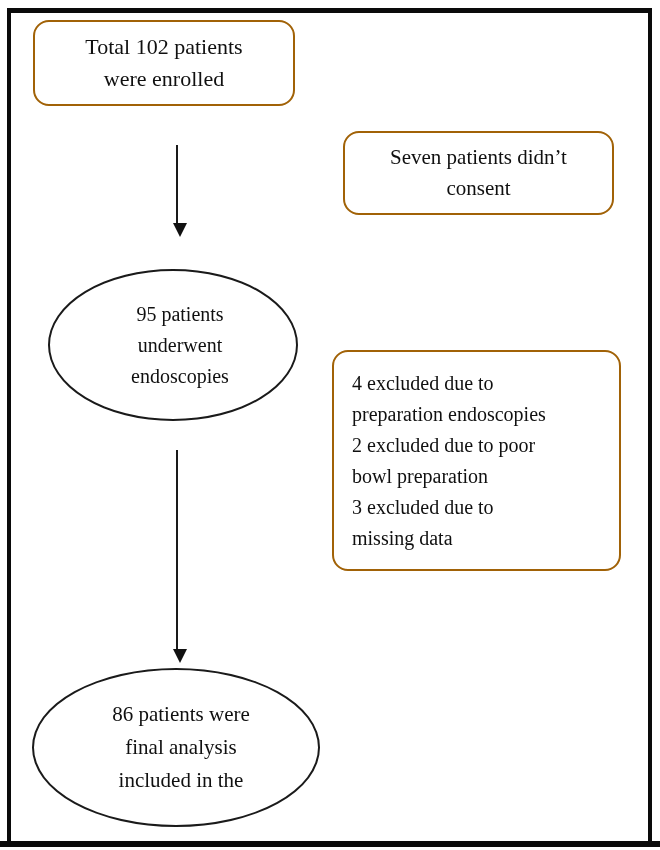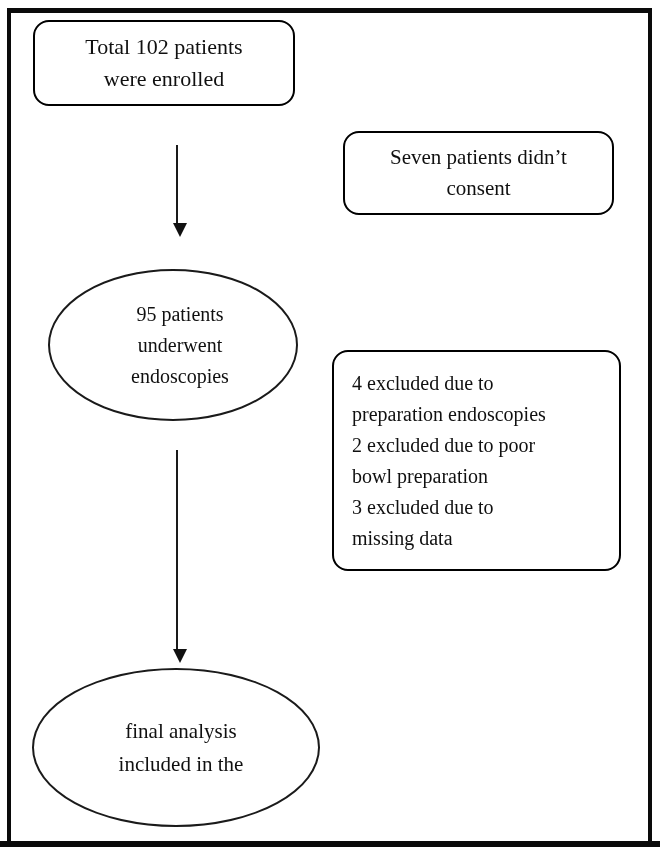--- a/index.html
+++ b/index.html
@@ -28,21 +28,21 @@
   }
   .frame-top    { left: 7px;  top: 8px;    width: 645px; height: 5px; }
   .frame-bottom { left: 0px;  top: 841px;  width: 660px; height: 6px; }
   .frame-left   { left: 7px;  top: 8px;    width: 4px;   height: 836px; }
   .frame-right  { left: 648px;top: 8px;    width: 4px;   height: 836px; }
 
   
   .node-box {
     position: absolute;
     box-sizing: border-box;
-    border: 2px solid #000000;
+    border: 2px solid #a16207;
     border-radius: 16px;
     background: #ffffff;
     display: flex;
     flex-direction: column;
     justify-content: center;
     color: #101010;
   }
   .node-box .line {
     display: block;
     white-space: pre;
@@ -187,17 +187,18 @@
     <span class="line">3 excluded due to</span>
     <span class="line">missing data</span>
   </div>
 
   <div id="arrow-endoscopies-to-final" class="arrow">
     <div class="shaft"></div>
     <div class="head"></div>
   </div>
 
   <div id="ellipse-final" class="node-ellipse">
+    <span class="line">86 patients were</span>
     <span class="line">final analysis</span>
     <span class="line">included in the</span>
   </div>
 
 </div>
 
 </body></html>

